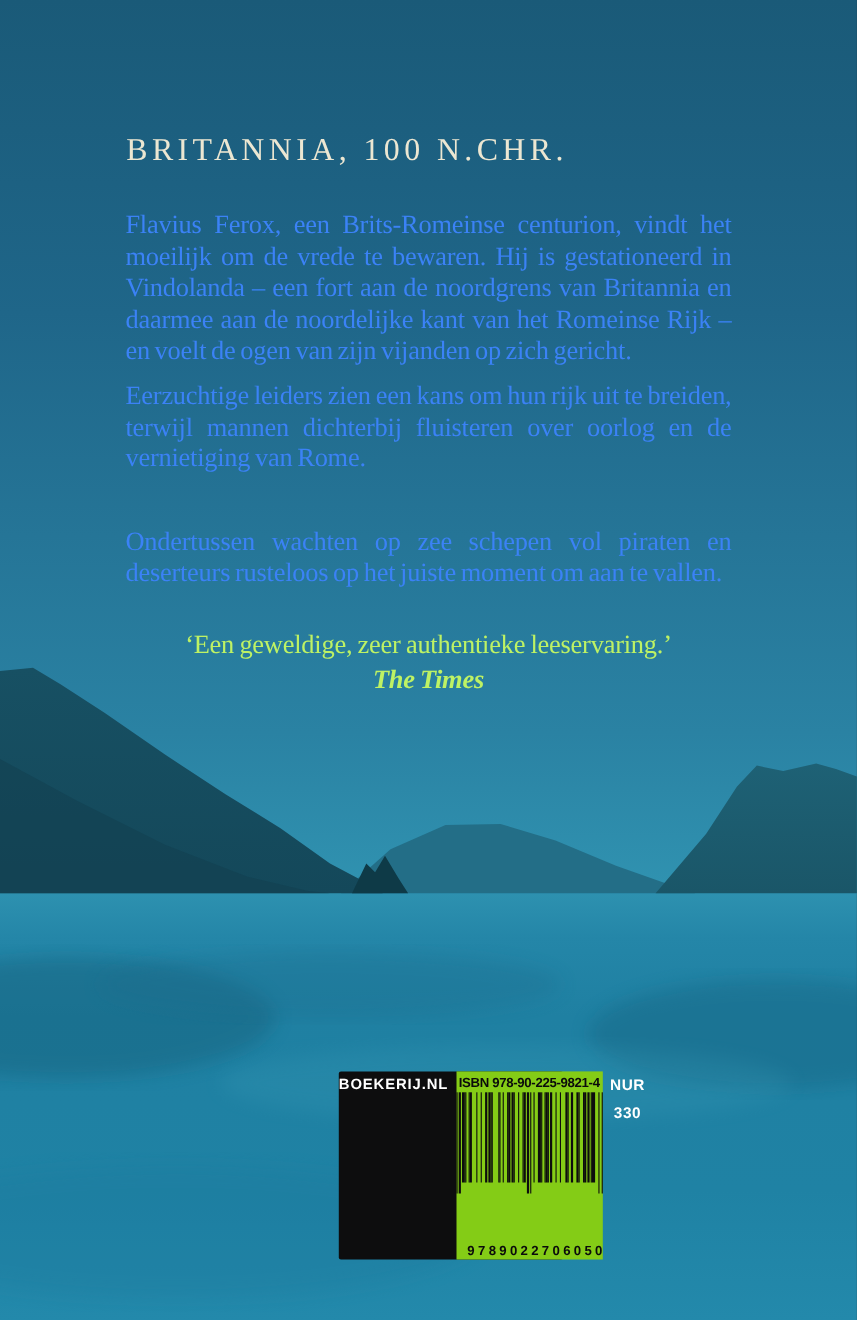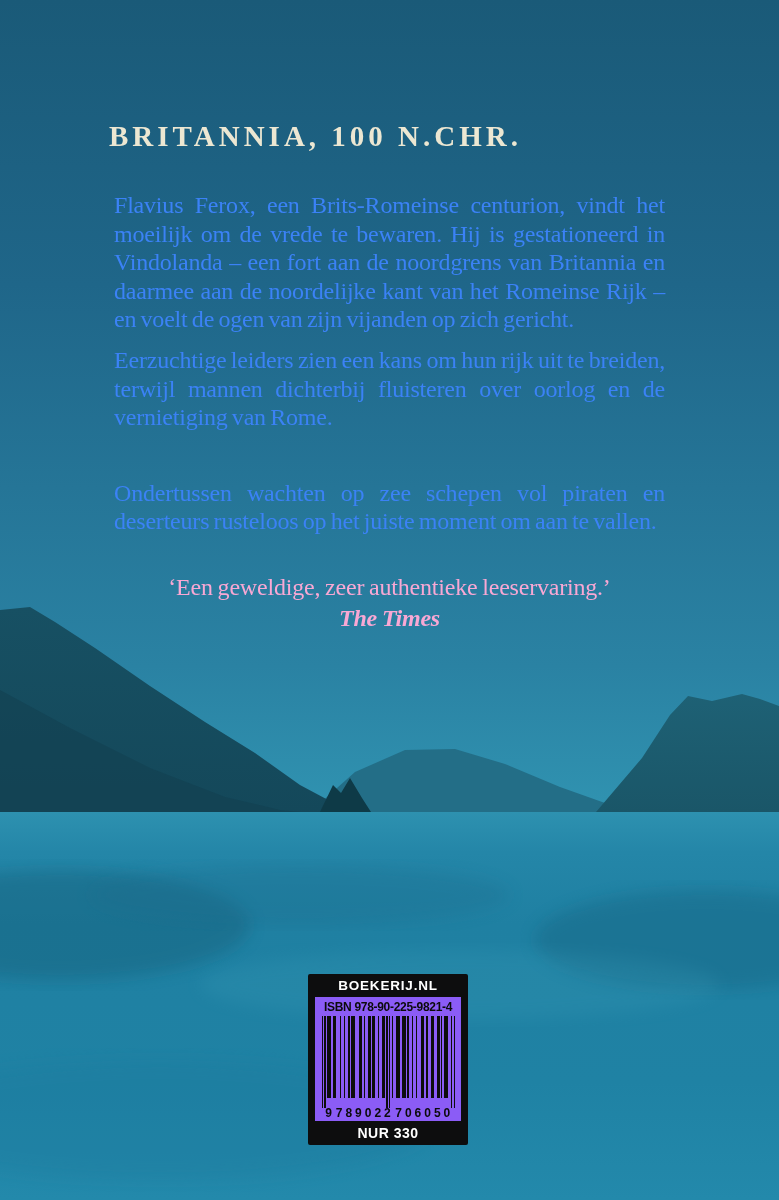--- a/index.html
+++ b/index.html
@@ -9,57 +9,56 @@
     overflow:hidden;
     font-family:"Liberation Serif", serif;
   }
   .scene{position:absolute;inset:0;width:779px;height:1200px;display:block;}
 
   .title{
     position:absolute;top:120px;left:0;width:627px;
     text-align:center;
     font-size:29px;letter-spacing:4px;padding-left:4px;box-sizing:border-box;
     color:#ece7d2;
-    font-weight:bold;
   }
 
   .synopsis{
     position:absolute;top:191px;left:114px;width:551px;
     color:#3b82f6;
     font-size:24px;line-height:28.5px;
     letter-spacing:-0.2px;word-spacing:-1.5px;
     text-align:justify;
   }
   .synopsis p{margin:0 0 12.5px 0;}
   .synopsis p:last-child{margin-bottom:0;margin-top:47px;}
 
   .quote{
     position:absolute;left:50%;transform:translateX(-50%);
     width:640px;text-align:center;
-    color:#f9a8d4;
+    color:#bef264;
     font-size:24px;line-height:31px;
     letter-spacing:-0.2px;word-spacing:-1px;
   }
   .quote-1{top:572px;}
   .quote-2{top:647px;}
   .quote .source{font-weight:bold;font-style:italic;}
 
   .barcode-block{
-    position:absolute;left:308px;top:974px;width:160px;height:171px;
+    position:absolute;left:308px;top:974px;width:204px;height:171px;
     background:#0d0d0e;border-radius:2px;
-    display:flex;flex-direction:column;
+    display:flex;
     font-family:"Liberation Sans", sans-serif;
   }
   .band{
     color:#ffffff;font-weight:bold;text-align:center;
   }
   .band.top{height:23px;line-height:24px;font-size:13.5px;letter-spacing:0.8px;}
   .band.bottom{height:24px;line-height:25px;font-size:14px;letter-spacing:0.5px;}
   .label-white{
-    flex:1;margin:0 7px;background:#8b5cf6;position:relative;
+    flex:1;margin:0 7px;background:#84cc16;position:relative;
   }
   .isbn{
     margin-top:3px;text-align:center;
     font-size:12px;font-weight:bold;letter-spacing:-0.3px;color:#0b0b0b;
   }
   .bars{
     display:flex;align-items:flex-start;
     width:133px;height:92px;margin:2px auto 0 auto;
   }
   .bars .m{flex:1;height:82px;}

